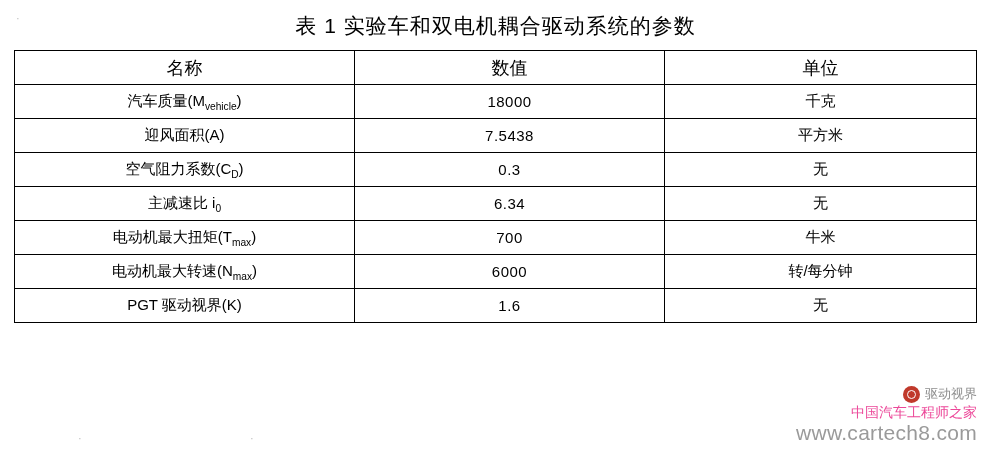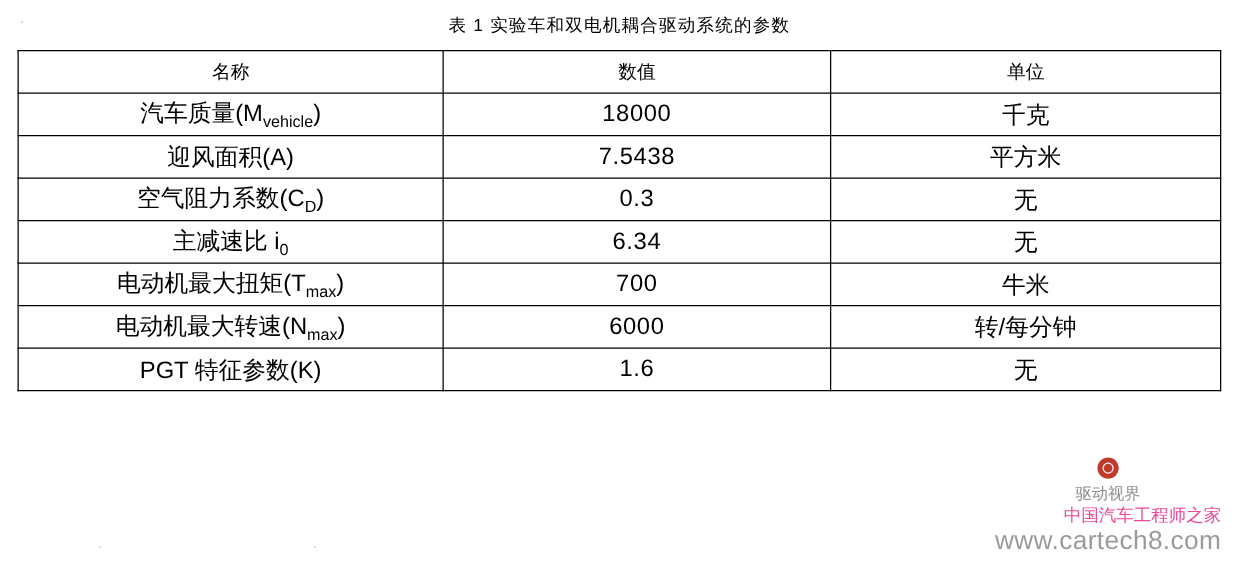--- a/index.html
+++ b/index.html
@@ -15,45 +15,45 @@
     position: relative;
     overflow: hidden;
   }
   .page {
     position: relative;
     width: 991px;
     height: 451px;
   }
   .caption {
     text-align: center;
-    font-size: 14px;
+    font-size: 21px;
     font-family: "Liberation Sans", sans-serif;
     letter-spacing: 1px;
     padding-top: 12px;
     padding-bottom: 10px;
     font-weight: normal;
   }
   table.params {
     border-collapse: collapse;
     width: 962px;
     margin: 0 auto;
     table-layout: fixed;
   }
   table.params td {
     border: 1px solid #000000;
     height: 33px;
     text-align: center;
     vertical-align: middle;
-    font-size: 19px;
+    font-size: 15px;
     font-family: "Liberation Sans", sans-serif;
     padding: 0 4px;
     white-space: nowrap;
   }
   table.params tr.header td {
-    font-size: 15px;
+    font-size: 18px;
   }
   .col-name { width: 340px; }
   .col-value { width: 310px; }
   .col-unit { width: 312px; }
   sub {
     font-size: 0.68em;
     vertical-align: sub;
   }
   .value-cell {
     letter-spacing: 0.5px;
@@ -66,21 +66,20 @@
     text-align: right;
     line-height: 1.15;
     font-family: "Liberation Sans", sans-serif;
     color: #9a9a9a;
   }
   .wm-row1 {
     display: flex;
     align-items: center;
     justify-content: flex-end;
     gap: 5px;
-    flex-direction: column;
   }
   .wm-logo {
     width: 17px;
     height: 17px;
     border-radius: 50%;
     background: #c0392b;
     display: inline-block;
     position: relative;
   }
   .wm-logo::after {
@@ -161,21 +160,21 @@
           <td>电动机最大扭矩(T<sub>max</sub>)</td>
           <td class="value-cell">700</td>
           <td>牛米</td>
         </tr>
         <tr>
           <td>电动机最大转速(N<sub>max</sub>)</td>
           <td class="value-cell">6000</td>
           <td>转/每分钟</td>
         </tr>
         <tr>
-          <td>PGT 特征参数(K)</td>
+          <td>PGT 驱动视界(K)</td>
           <td class="value-cell">1.6</td>
           <td>无</td>
         </tr>
       </tbody>
   </table>
 
   <div class="watermark">
     <div class="wm-row1">
       <span class="wm-logo"></span>
       <span class="wm-brand">驱动视界</span>

